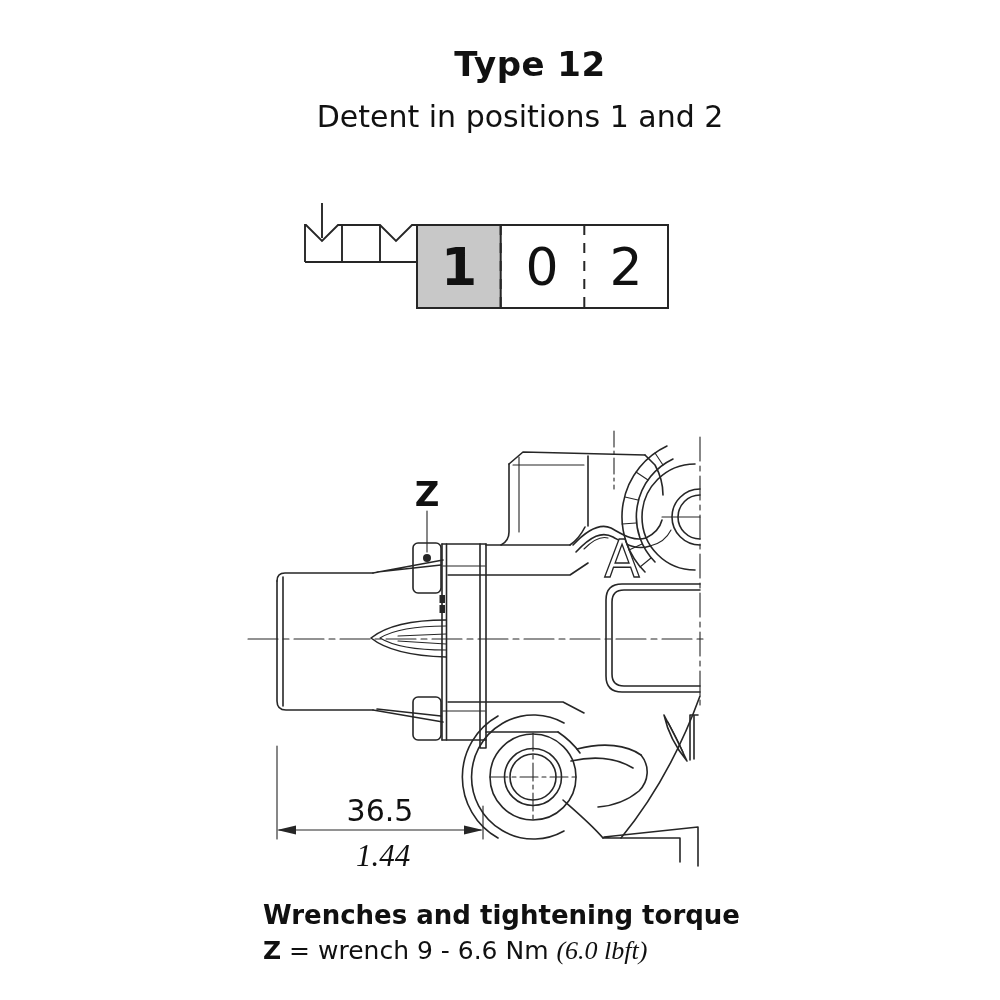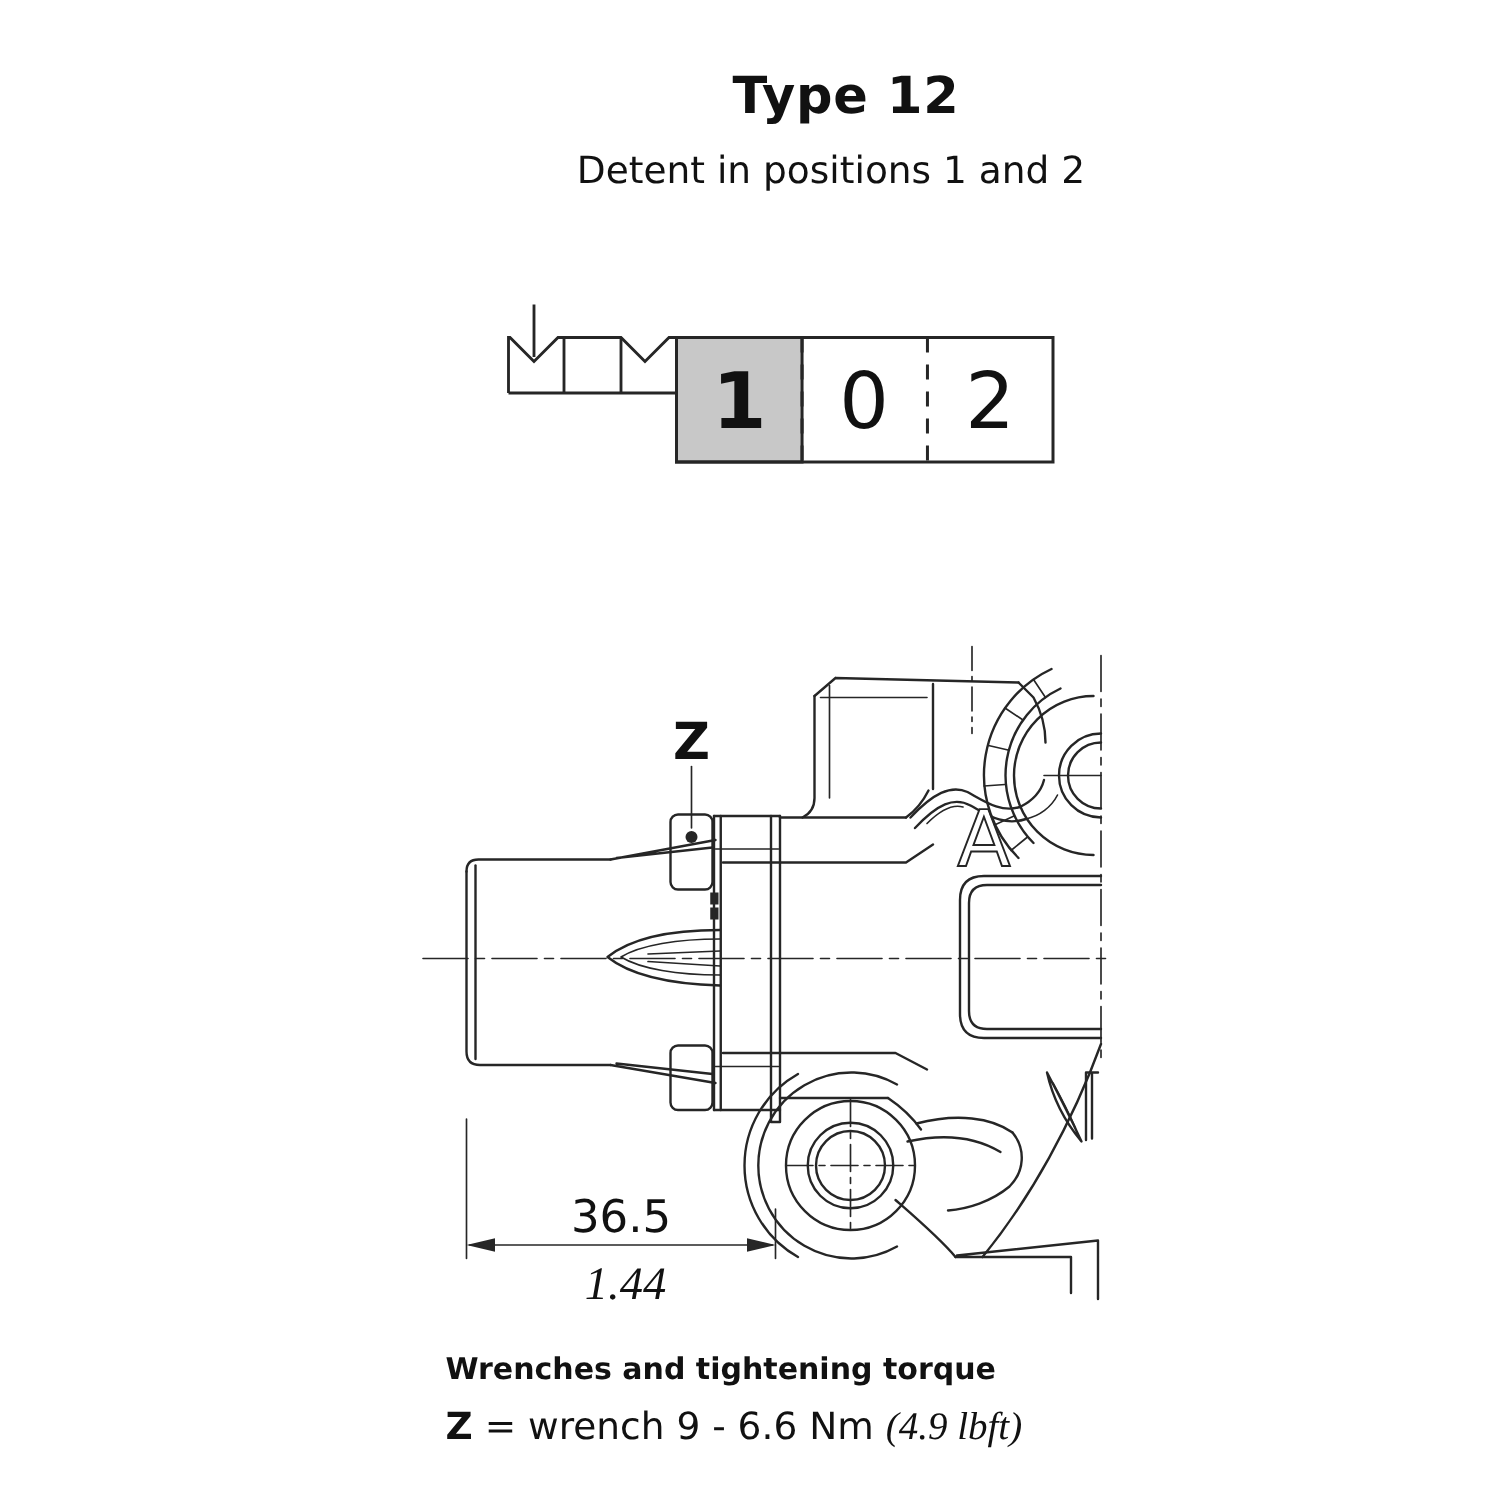--- a/index.html
+++ b/index.html
@@ -1,22 +1,22 @@
 <!DOCTYPE html>
 <html><head>
 <meta charset="utf-8">
 <style>
   html,body{margin:0;padding:0;background:#fff;}
   #page{position:relative;width:843px;height:1000px;background:#ffffff;overflow:hidden;
-        font-family:"DejaVu Sans","Liberation Sans",sans-serif;color:#111;margin-left:34px;}
+        font-family:"DejaVu Sans","Liberation Sans",sans-serif;color:#111;}
   .abs{position:absolute;}
   .ctr{transform:translateX(-50%);white-space:nowrap;}
   #title{left:530px;top:44px;font-size:34px;font-weight:bold;letter-spacing:.5px;}
-  #subtitle{left:520px;top:99px;font-size:25px;text-align:center;}
-  #note-heading{left:263px;top:900px;font-size:20px;font-weight:bold;white-space:nowrap;}
+  #subtitle{left:520px;top:99px;font-size:30px;text-align:center;}
+  #note-heading{left:263px;top:900px;font-size:26px;font-weight:bold;white-space:nowrap;}
   #note-line{left:263px;top:936px;font-size:25px;white-space:nowrap;}
   #note-line .zb{font-weight:bold;}
   #note-line .imp{font-family:"Liberation Serif","DejaVu Serif",serif;font-style:italic;font-size:26px;}
   svg{position:absolute;overflow:visible;}
   svg text{font-family:"DejaVu Sans","Liberation Sans",sans-serif;fill:#111;}
   .ln{stroke:#262626;fill:none;stroke-width:1.6;stroke-linecap:round;stroke-linejoin:round;}
   .thin{stroke:#262626;fill:none;stroke-width:1.1;stroke-linecap:round;}
   .sym{stroke:#262626;fill:none;stroke-width:1.9;stroke-linejoin:miter;}
 </style>
 </head>
@@ -148,16 +148,16 @@
       <path class="thin" d="M279,830 L481,830"></path>
       <polygon points="277,830 296,825.5 296,834.5" fill="#262626"></polygon>
       <polygon points="483,830 464,825.5 464,834.5" fill="#262626"></polygon>
       <text x="380" y="821" font-size="30" text-anchor="middle">36.5</text>
       <text x="383" y="866" font-size="31" text-anchor="middle" style="font-family:'Liberation Serif','DejaVu Serif',serif;font-style:italic;">1.44</text>
     </g>
   </svg>
 
   <div id="note-heading" class="abs">Wrenches and tightening torque</div>
   <div id="note-line" class="abs">
-    <span class="zb">Z</span><span> = wrench 9 - 6.6 Nm </span><span class="imp">(4.9 lbft)</span>
+    <span class="zb">Z</span><span> = wrench 9 - 6.6 Nm </span><span class="imp">(6.0 lbft)</span>
   </div>
 
 </div>
 
 </body></html>

